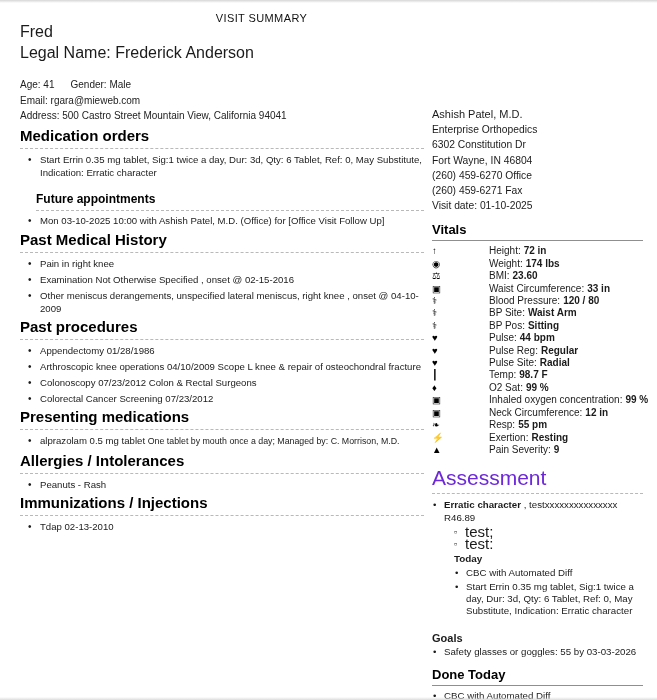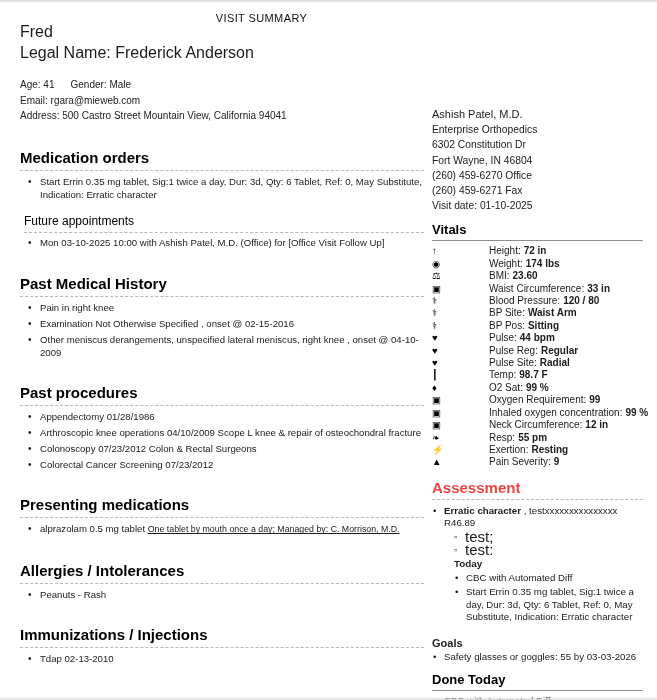--- a/index.html
+++ b/index.html
@@ -15,39 +15,39 @@
   .doc-title{position:absolute;top:12px;left:0;width:523px;text-align:center;
     font-size:11px;letter-spacing:.4px;color:#111;}
 
   
   .col-left{position:absolute;left:20px;top:21px;width:404px;}
   .pt-name{font-size:16px;line-height:21px;}
   .pt-legal{font-size:16px;line-height:22px;margin-bottom:13px;}
   .pt-meta{font-size:10px;line-height:15.5px;color:#222;}
   .pt-meta .gap{display:inline-block;width:16px;}
 
-  h2.sec{font-size:15px;font-weight:bold;margin:25px 0 4px 0;padding-bottom:4px;
+  h2.sec{font-size:15px;font-weight:bold;margin:3px 0 4px 0;padding-bottom:4px;
     border-bottom:1px dashed #b9b9b9;color:#000;}
-  h3.sec-sm{font-size:12px;font-weight:normal;margin:13px 0 3px 4px;padding-bottom:4px;
+  h3.sec-sm{font-size:12px;font-weight:bold;margin:13px 0 3px 16px;padding-bottom:4px;
     border-bottom:1px dashed #b9b9b9;color:#000;}
 
   ul.blist{list-style:none;margin:3px 0 0 0;padding:0;font-size:9.6px;line-height:13.4px;}
   ul.blist > li{position:relative;padding-left:20px;margin-bottom:2.5px;}
   ul.blist > li::before{content:"•";position:absolute;left:8px;top:0;font-size:10px;}
-  .med-detail{font-size:8.8px;color:#1b1b1b;text-decoration:underline;}
+  .med-detail{font-size:8.8px;color:#1b1b1b;}
 
   
   .col-right{position:absolute;left:432px;top:107px;width:211px;}
   .prov{font-size:10.3px;line-height:15.2px;}
   .prov .prov-name{font-size:11px;}
 
   h2.rsec{font-size:13px;font-weight:bold;margin:9px 0 4px 0;padding-bottom:3px;
     border-bottom:1px solid #8f8f8f;color:#000;}
-  h2.rsec-big{font-size:15px;font-weight:bold;margin:10px 0 5px 0;padding-bottom:3px;
-    border-bottom:1px dashed #b9b9b9;color:#ef4444;}
+  h2.rsec-big{font-size:21px;font-weight:normal;margin:10px 0 5px 0;padding-bottom:3px;
+    border-bottom:1px dashed #b9b9b9;color:#6d28d9;}
   .g-title{font-size:11px;font-weight:bold;margin:14px 0 1px 0;}
 
   ul.vlist{list-style:none;margin:2px 0 0 0;padding:0;font-size:10px;line-height:12.4px;}
   ul.vlist li{white-space:nowrap;}
   .ic{display:inline-block;width:13px;font-size:9.5px;color:#000;}
   .v-label{margin-right:3px;padding-left:44px;}
 
   ul.rlist{list-style:none;margin:2px 0 0 0;padding:0;font-size:9.7px;line-height:12.2px;}
   ul.rlist > li{position:relative;padding-left:12px;margin-bottom:2px;}
   ul.rlist > li::before{content:"•";position:absolute;left:1px;top:0;}
@@ -136,21 +136,20 @@
     <li><span class="ic">⚖</span><span class="v-label">BMI:</span><b>23.60</b></li>
     <li><span class="ic">▣</span><span class="v-label">Waist Circumference:</span><b>33 in</b></li>
     <li><span class="ic">⚕</span><span class="v-label">Blood Pressure:</span><b>120 / 80</b></li>
     <li><span class="ic">⚕</span><span class="v-label">BP Site:</span><b>Waist Arm</b></li>
     <li><span class="ic">⚕</span><span class="v-label">BP Pos:</span><b>Sitting</b></li>
     <li><span class="ic">♥</span><span class="v-label">Pulse:</span><b>44 bpm</b></li>
     <li><span class="ic">♥</span><span class="v-label">Pulse Reg:</span><b>Regular</b></li>
     <li><span class="ic">♥</span><span class="v-label">Pulse Site:</span><b>Radial</b></li>
     <li><span class="ic">┃</span><span class="v-label">Temp:</span><b>98.7 F</b></li>
     <li><span class="ic">♦</span><span class="v-label">O2 Sat:</span><b>99 %</b></li>
-    <li><span class="ic">▣</span><span class="v-label">Oxygen Requirement:</span><b>99</b></li>
     <li><span class="ic">▣</span><span class="v-label">Inhaled oxygen concentration:</span><b>99 %</b></li>
     <li><span class="ic">▣</span><span class="v-label">Neck Circumference:</span><b>12 in</b></li>
     <li><span class="ic">❧</span><span class="v-label">Resp:</span><b>55 pm</b></li>
     <li><span class="ic">⚡</span><span class="v-label">Exertion:</span><b>Resting</b></li>
     <li><span class="ic">▲</span><span class="v-label">Pain Severity:</span><b>9</b></li>
   </ul>
 
   <h2 class="rsec-big">Assessment</h2>
   <ul class="rlist">
     <li>

